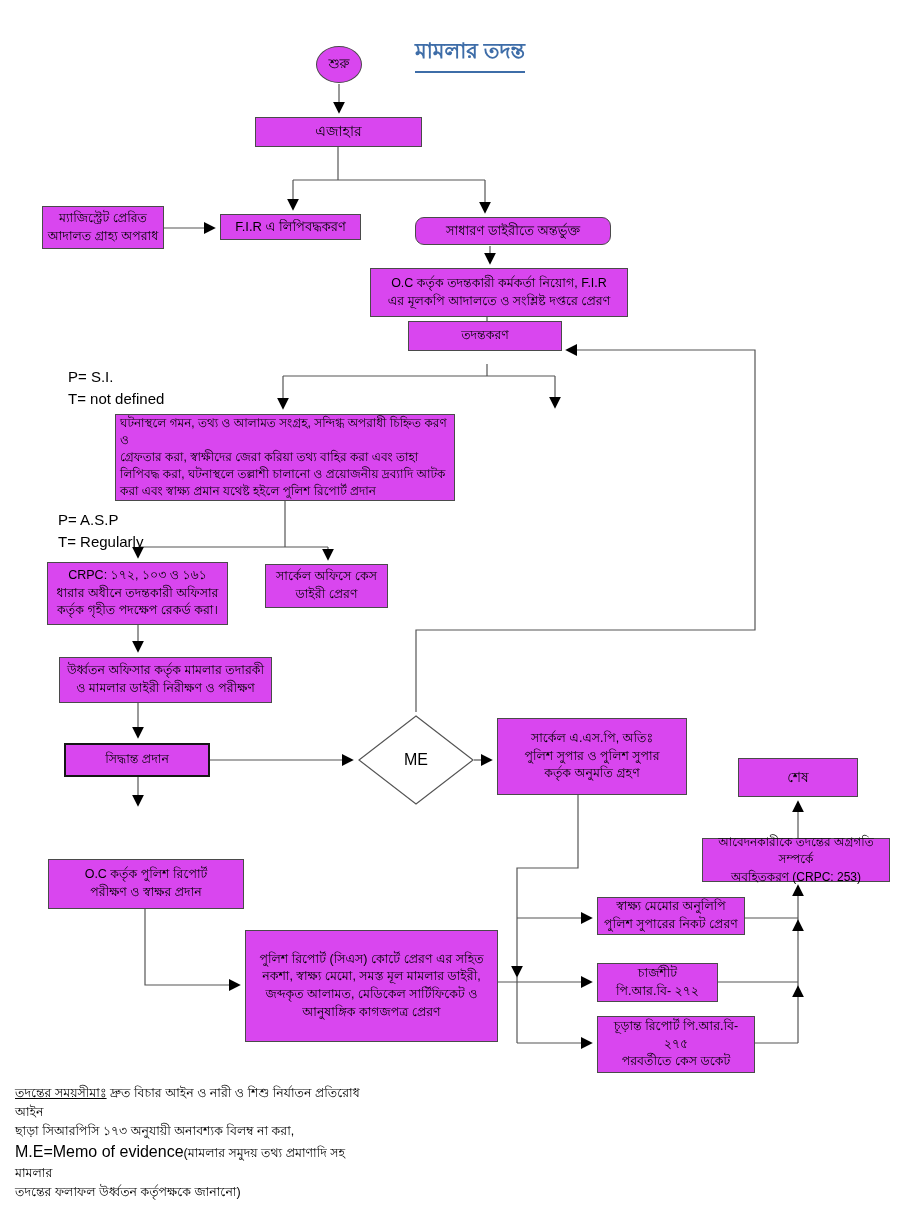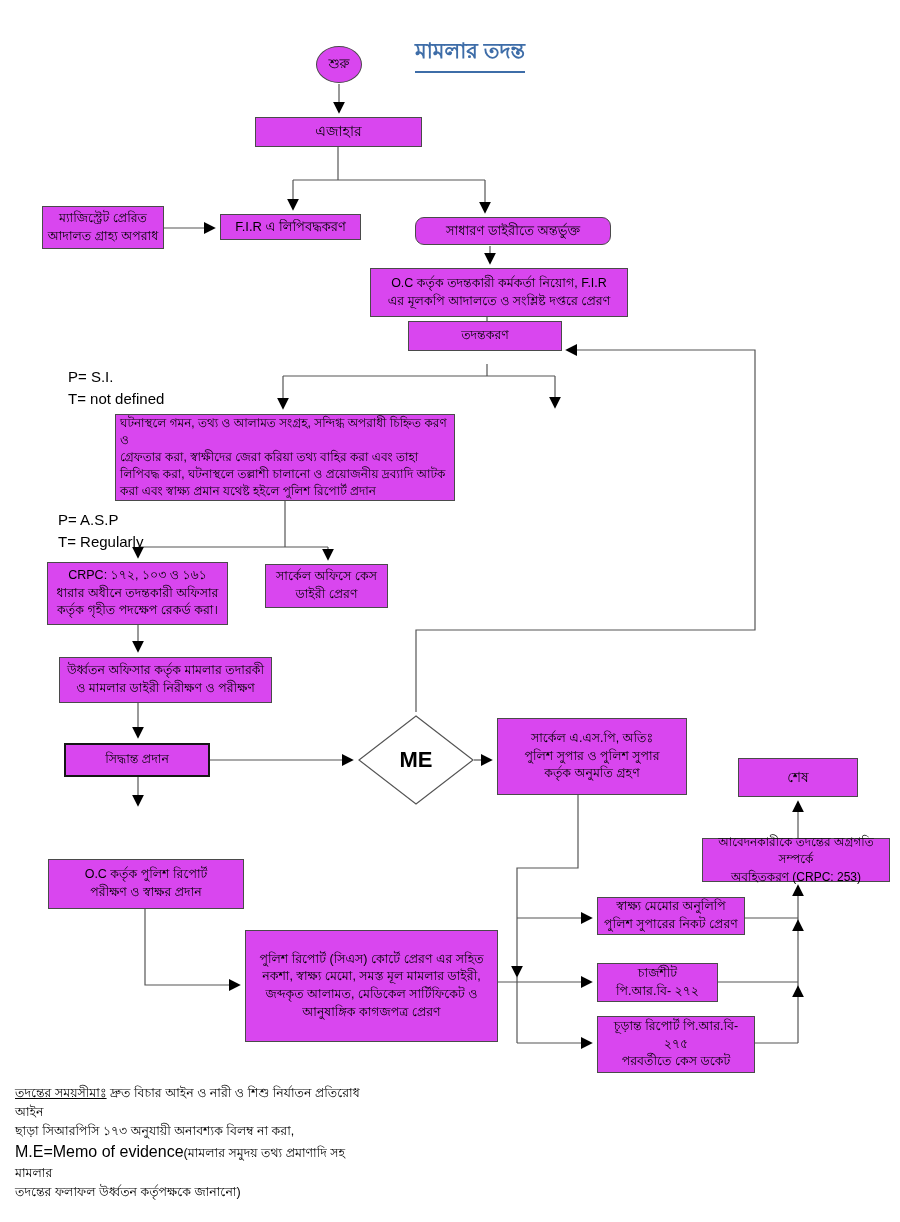--- a/index.html
+++ b/index.html
@@ -14,21 +14,21 @@
   }
   .box.leftalign{text-align:left;justify-content:flex-start;}
   .box.thick{border:2px solid #161616;}
   .ellipse{border-radius:50%;font-size:13px;}
   .big{font-size:14px;}
   .title{position:absolute;left:0;top:4px;width:940px;text-align:center;z-index:2;}
   .title span{display:inline-block;font-size:21px;font-weight:bold;color:#3e6da8;
     border-bottom:2px solid #3e6da8;padding-bottom:1px;margin-top:31px;}
   .freelabel{position:absolute;z-index:2;font-size:15px;line-height:1.45;white-space:pre-line;}
   .diamond-label{position:absolute;z-index:2;display:flex;align-items:center;justify-content:center;
-    font-size:22px;font-weight:bold;}
+    font-size:16px;}
   .footer{position:absolute;left:15px;top:1084px;width:370px;z-index:2;
     font-size:12.5px;line-height:1.5;}
   .footer .row{display:block;}
   .footer .ul{text-decoration:underline;}
   .footer .latin-big{font-size:16px;}
 </style>
 </head>
 <body>
 
 <div id="stage">

